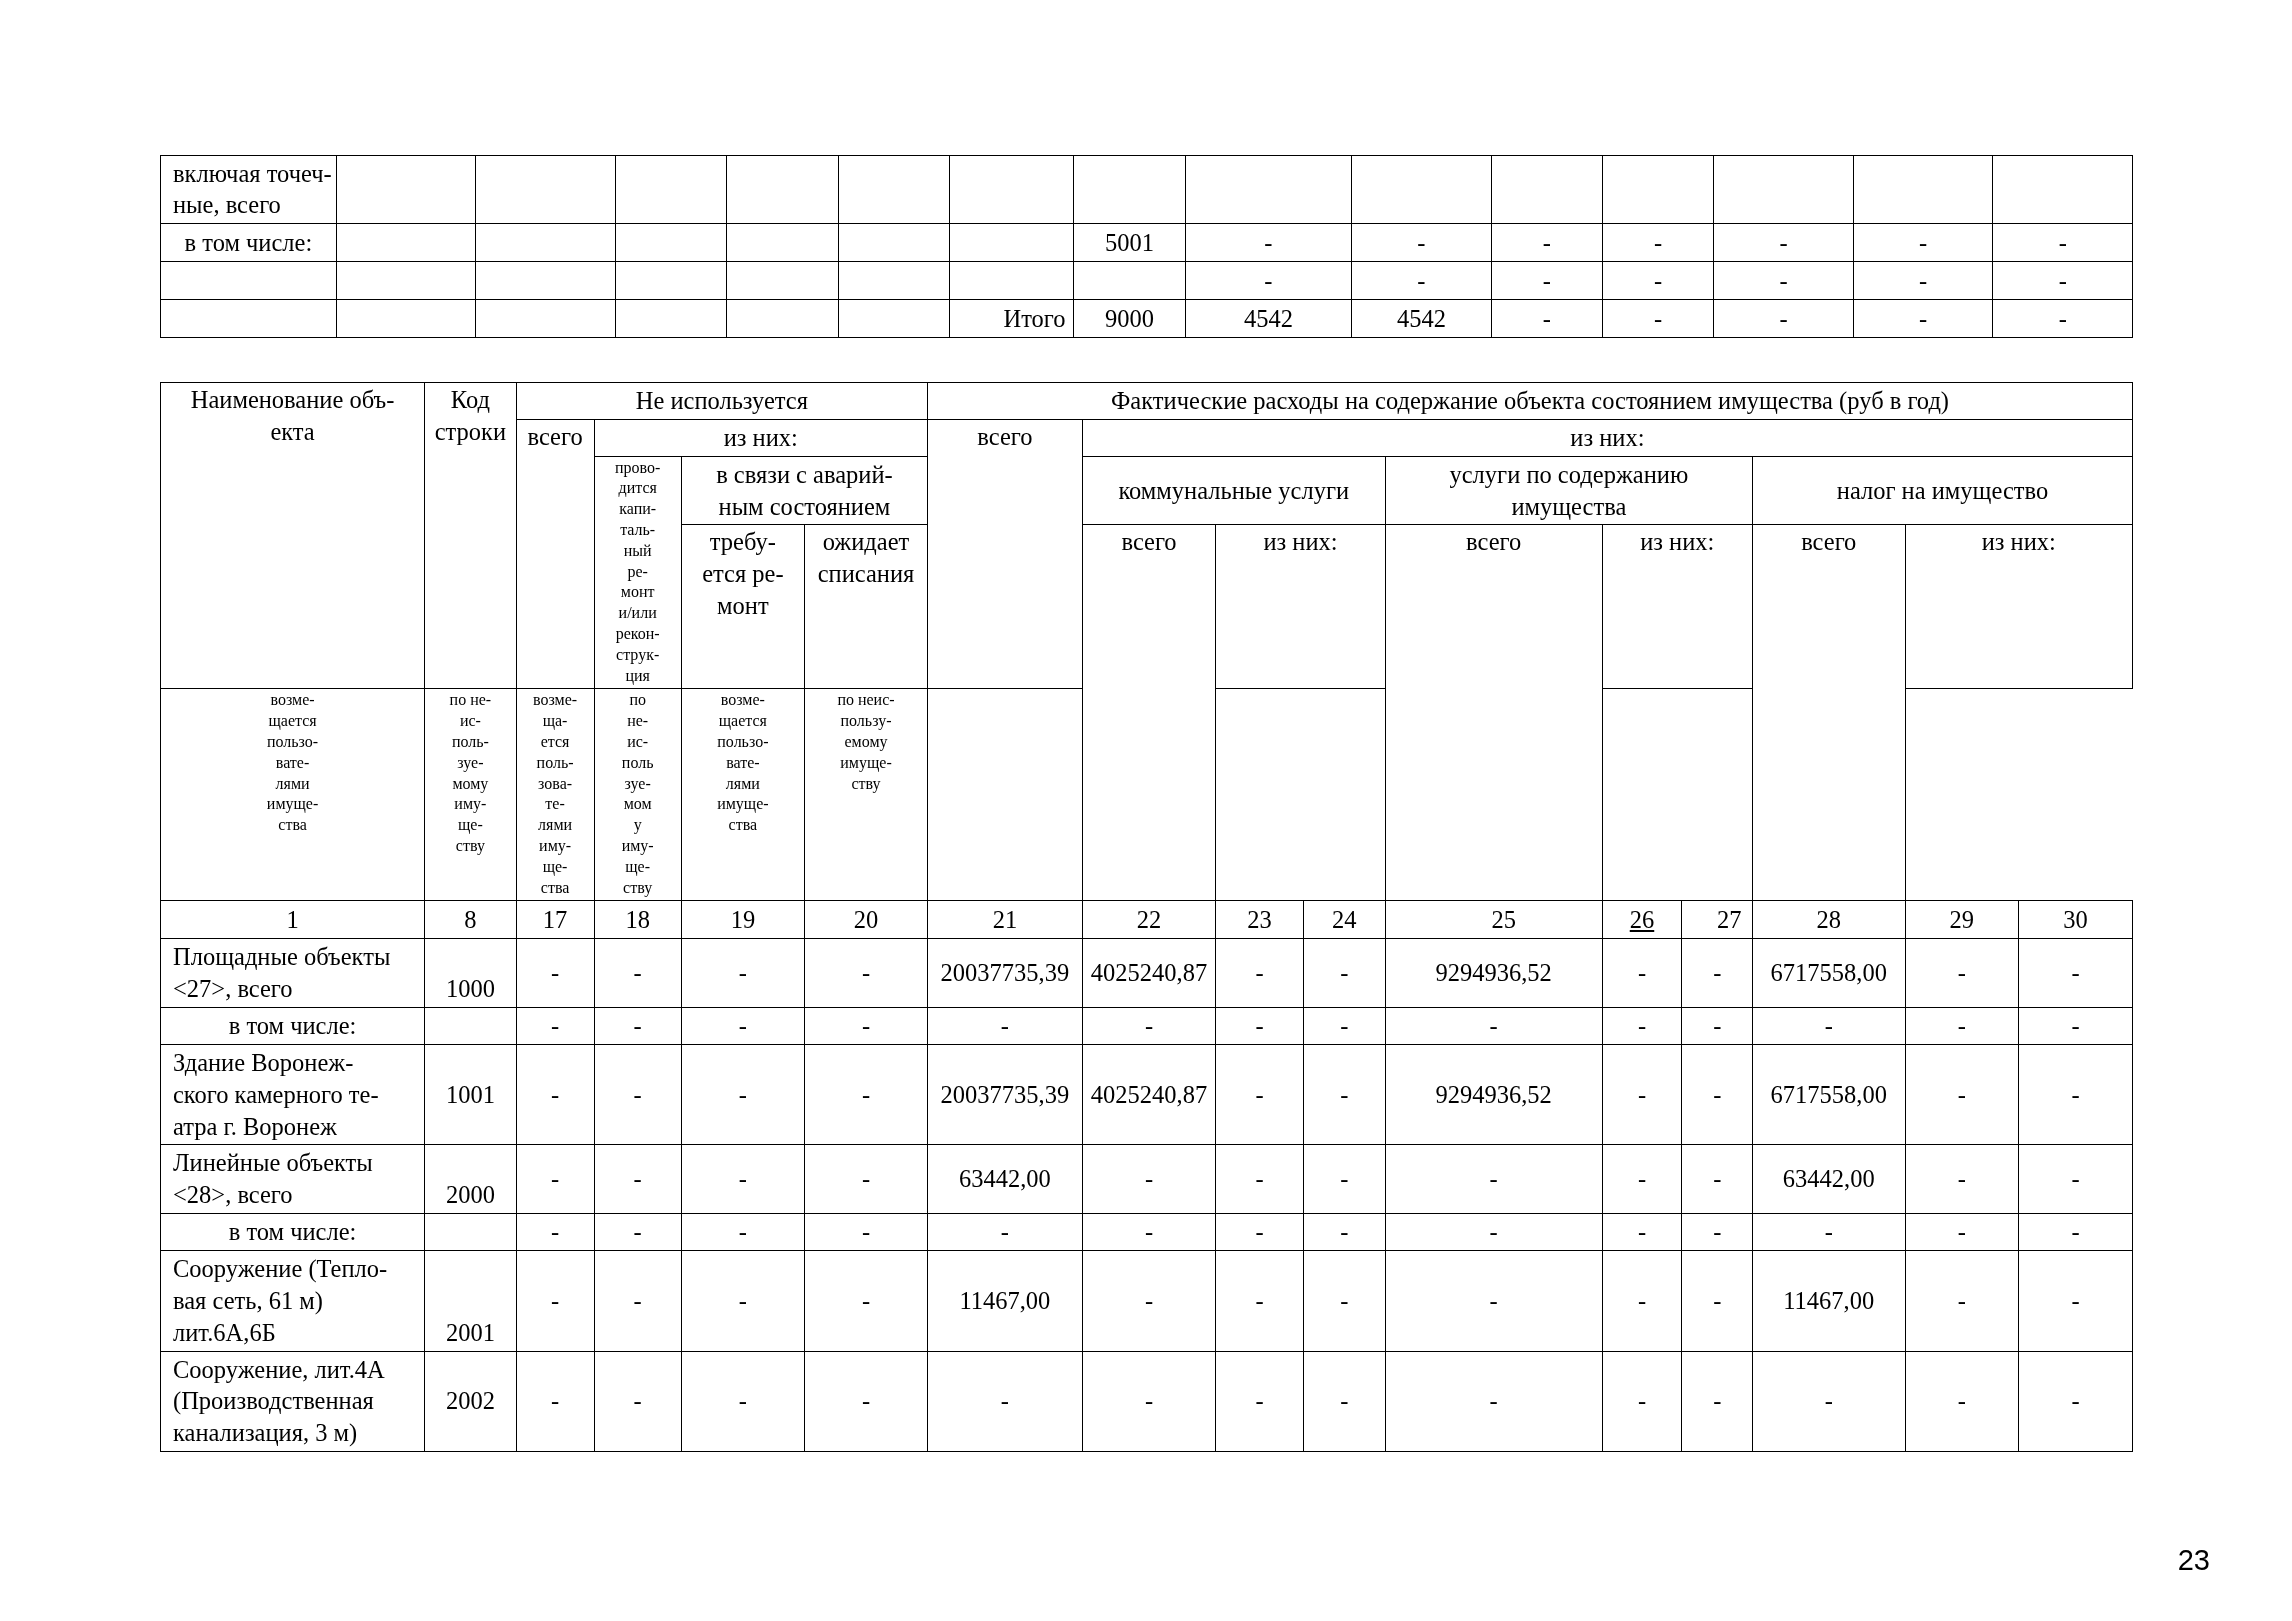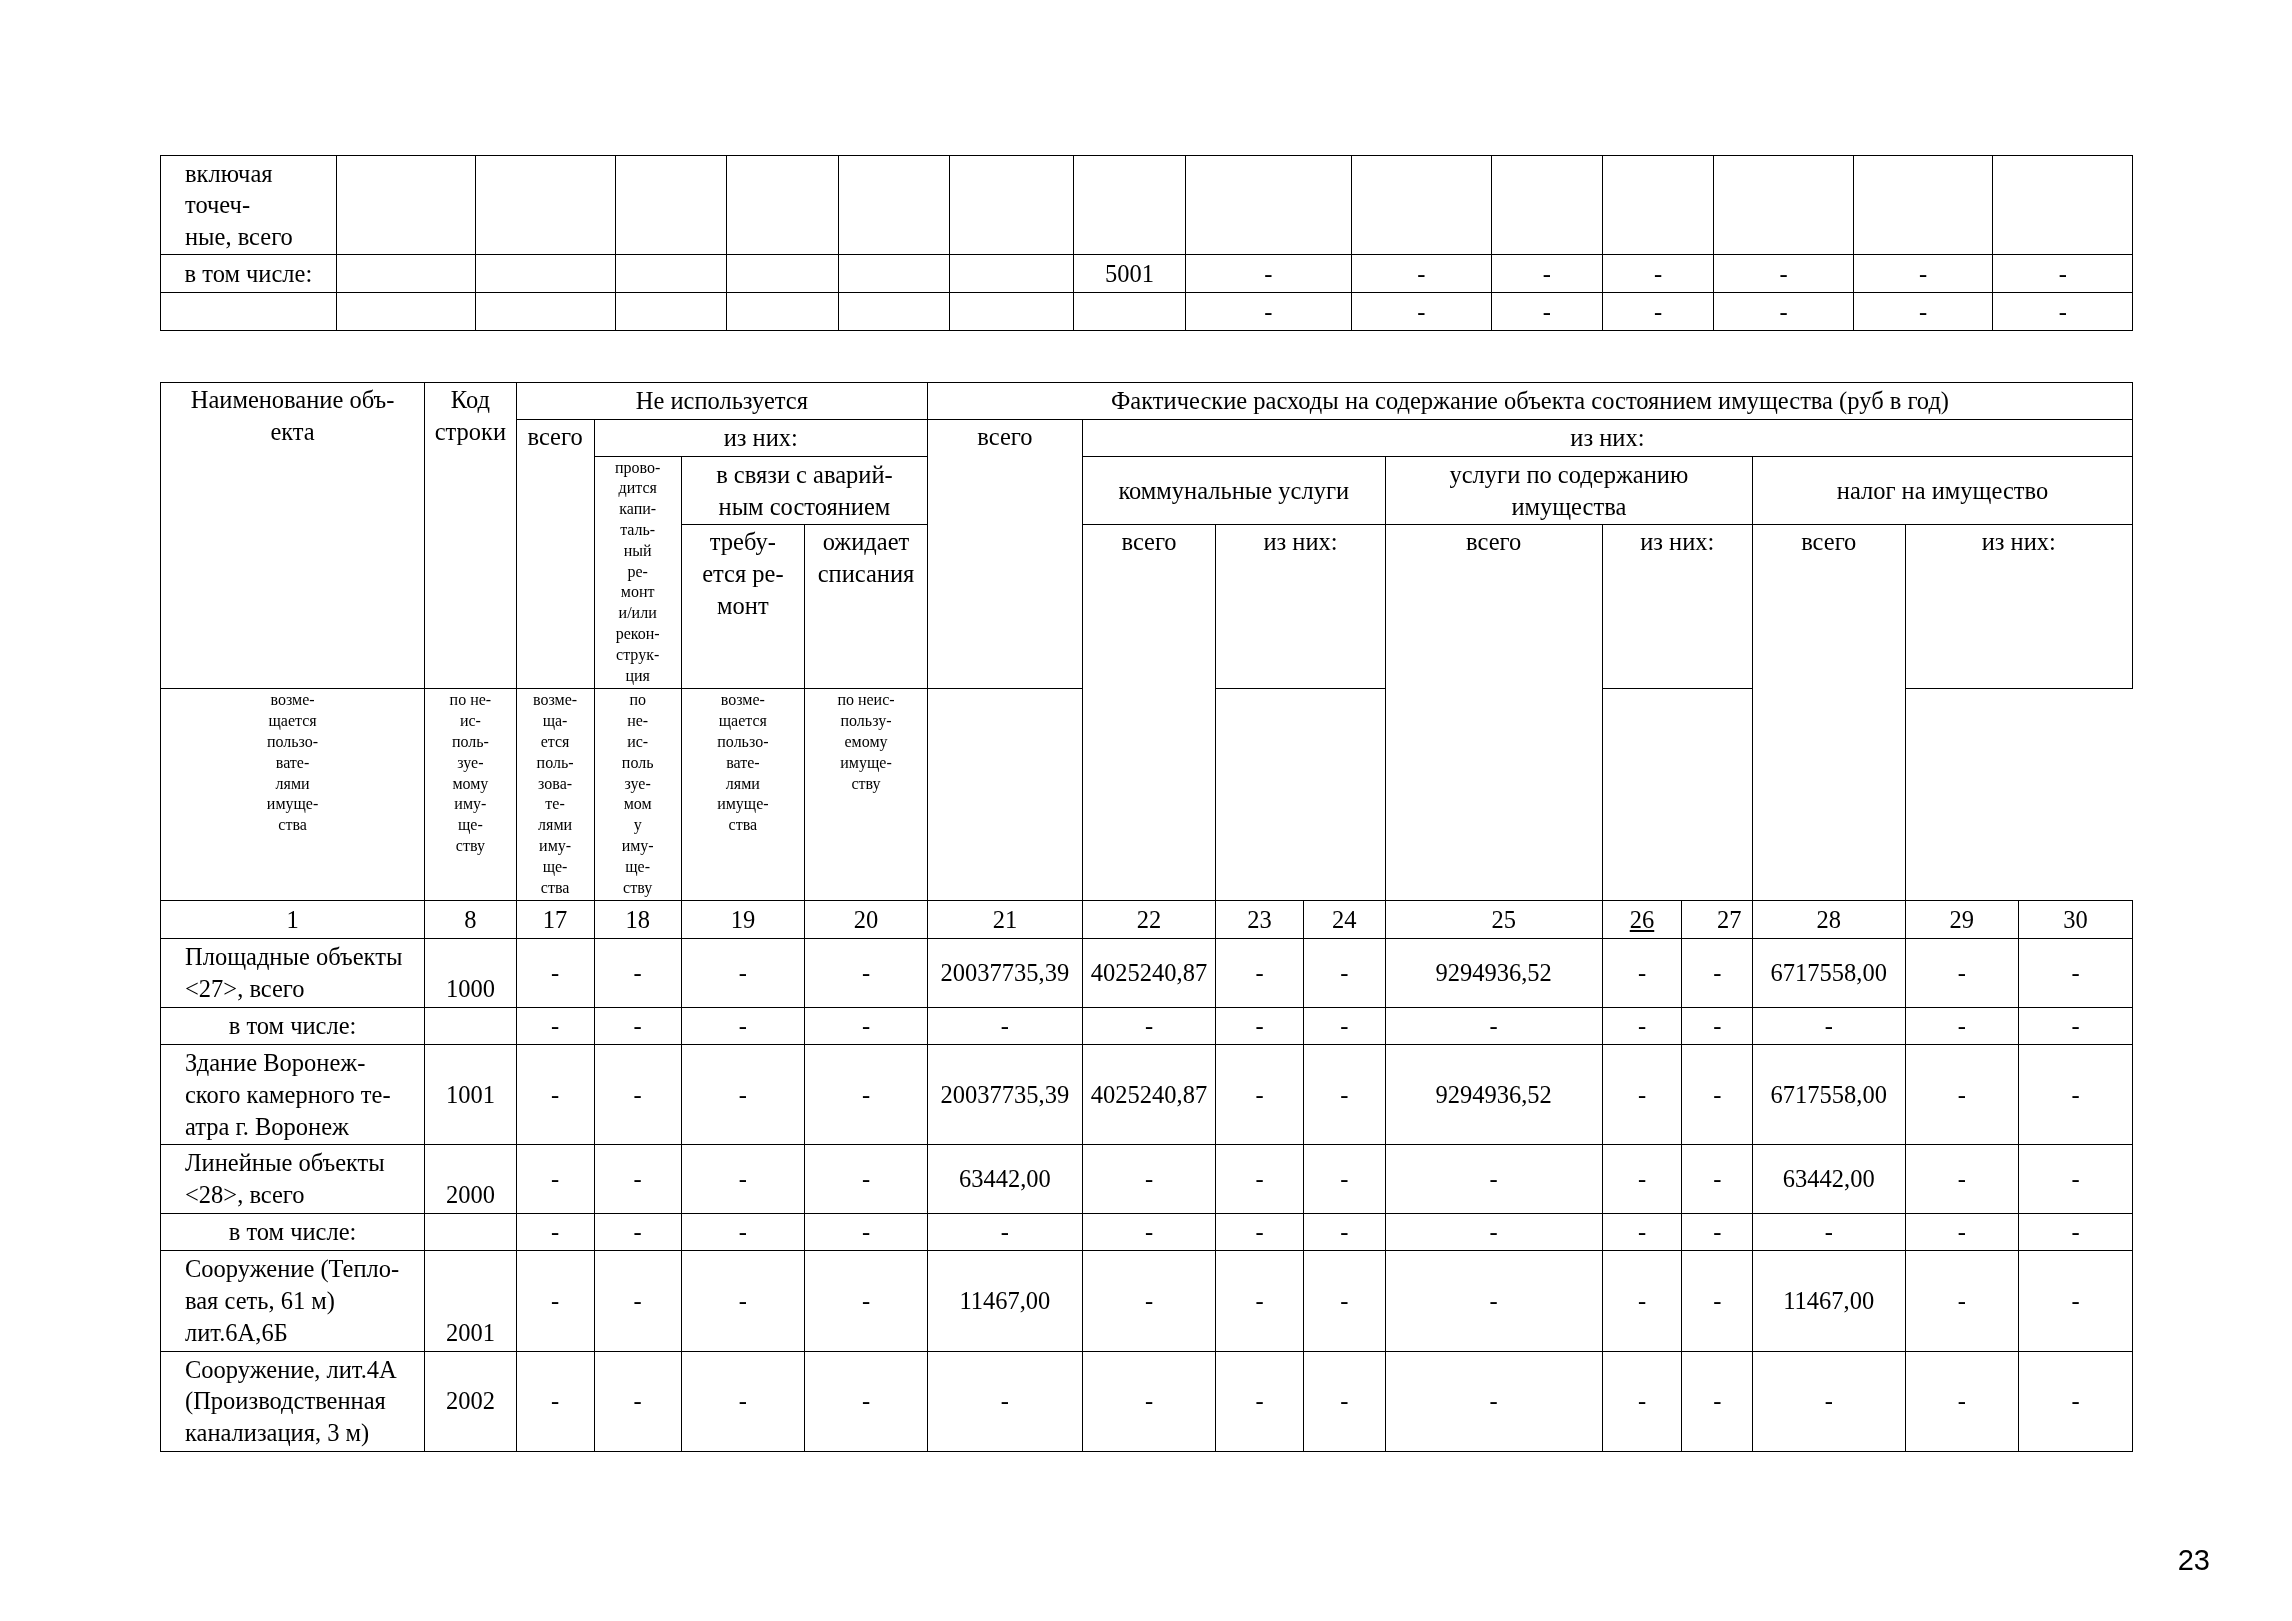--- a/index.html
+++ b/index.html
@@ -33,21 +33,21 @@
     padding: 2px 3.9px;
     font-size: 24.5px;
     line-height: 1.28;
     text-align: center;
     vertical-align: middle;
     overflow: hidden;
     word-wrap: break-word;
   }
   table.doc td.lefttext {
     text-align: left;
-    padding-left: 24px;
+    padding-left: 12px;
   }
   table.doc td.vtop { vertical-align: top; }
   table.doc td.vbot { vertical-align: bottom; }
   table.doc td.right { text-align: right; padding-right: 7.8px; }
 
   
   #top-table {
     left: 160px;
     top: 155px;
     width: 1973px;
@@ -147,20 +147,37 @@
           <td class="lefttext"></td>
           <td></td>
           <td></td>
           <td></td>
           <td></td>
           <td></td>
           <td></td>
           <td></td>
           <td>-</td>
           <td>-</td>
+          <td>-</td>
+          <td>-</td>
+          <td>-</td>
+          <td>-</td>
+          <td>-</td>
+        </tr>
+        <tr>
+          <td class="lefttext"></td>
+          <td></td>
+          <td></td>
+          <td></td>
+          <td></td>
+          <td></td>
+          <td class="right">Итого</td>
+          <td>9000</td>
+          <td>4542</td>
+          <td>4542</td>
           <td>-</td>
           <td>-</td>
           <td>-</td>
           <td>-</td>
           <td>-</td>
         </tr>
       </tbody>
   </table>
 
   <table class="doc" id="main-table">

